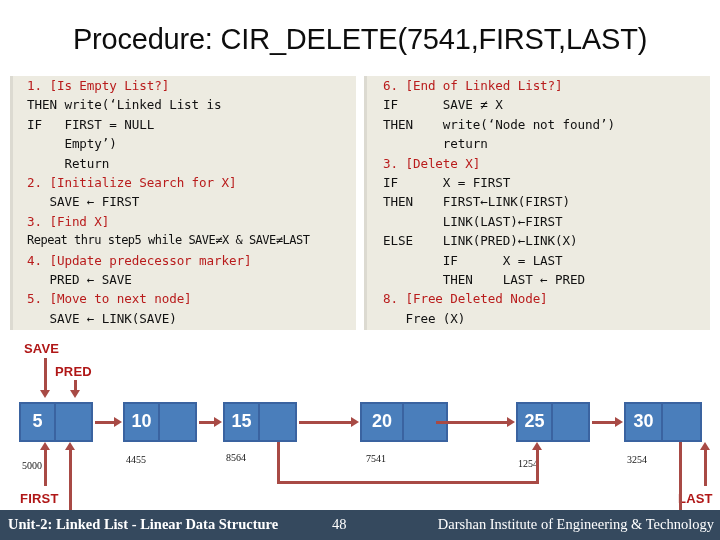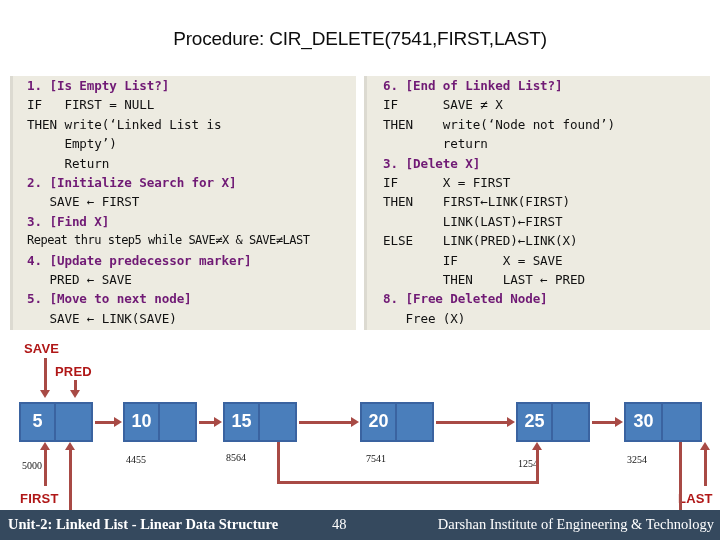--- a/index.html
+++ b/index.html
@@ -8,21 +8,21 @@
     background:#ffffff;
     font-family:"Liberation Sans",sans-serif;
   }
   #slide{position:absolute;inset:0;width:720px;height:540px;}
 
   
   .title{
     position:absolute;left:0;top:22px;width:720px;
     text-align:center;
     font-family:"Liberation Sans",sans-serif;
-    font-size:19px;line-height:34px;
+    font-size:29px;line-height:34px;
     color:#0d0d0d;letter-spacing:-0.2px;
     white-space:nowrap;
   }
 
   
   .panel{
     position:absolute;top:76px;height:254px;
     background:#EDEBE1;
     border-left:3px solid #dcdad1;
     box-sizing:border-box;
@@ -34,21 +34,21 @@
   .codeline{
     font-family:"DejaVu Sans Mono","Liberation Mono",monospace;
     font-size:12.6px;
     line-height:19.4px;
     color:#111111;
     white-space:pre;
     padding-left:14px;
     letter-spacing:-0.1px;
   }
   .panel.right .codeline{padding-left:16px;}
-  .step{color:#701a75;font-weight:bold;}
+  .step{color:#b91c1c;font-weight:normal;}
   .narrow{font-size:12.0px;letter-spacing:-0.5px;}
 
   
   #diagram{position:absolute;left:0;top:330px;width:720px;height:180px;margin-top:6px;}
 
   .node{
     position:absolute;
     height:40px;
     background:#4A7EBB;
     border:2px solid #3A63A0;
@@ -119,22 +119,22 @@
 </style>
 </head>
 <body>
 
 <div id="slide">
 
   <div class="title">Procedure: CIR_DELETE(7541,FIRST,LAST)</div>
 
   <div class="panel left">
     <div class="codeline"><span class="step">1. [Is Empty List?]</span></div>
+    <div class="codeline">THEN write(‘Linked List is</div>
     <div class="codeline">IF   FIRST = NULL</div>
-    <div class="codeline">THEN write(‘Linked List is</div>
     <div class="codeline">     Empty’)</div>
     <div class="codeline">     Return</div>
     <div class="codeline"><span class="step">2. [Initialize Search for X]</span></div>
     <div class="codeline">   SAVE ← FIRST</div>
     <div class="codeline"><span class="step">3. [Find X]</span></div>
     <div class="codeline narrow">Repeat thru step5 while SAVE≠X &amp; SAVE≠LAST</div>
     <div class="codeline"><span class="step">4. [Update predecessor marker]</span></div>
     <div class="codeline">   PRED ← SAVE</div>
     <div class="codeline"><span class="step">5. [Move to next node]</span></div>
     <div class="codeline">   SAVE ← LINK(SAVE)</div>
@@ -143,21 +143,21 @@
   <div class="panel right">
     <div class="codeline"><span class="step">6. [End of Linked List?]</span></div>
     <div class="codeline">IF      SAVE ≠ X</div>
     <div class="codeline">THEN    write(‘Node not found’)</div>
     <div class="codeline">        return</div>
     <div class="codeline"><span class="step">3. [Delete X]</span></div>
     <div class="codeline">IF      X = FIRST</div>
     <div class="codeline">THEN    FIRST←LINK(FIRST)</div>
     <div class="codeline">        LINK(LAST)←FIRST</div>
     <div class="codeline">ELSE    LINK(PRED)←LINK(X)</div>
-    <div class="codeline">        IF      X = SAVE</div>
+    <div class="codeline">        IF      X = LAST</div>
     <div class="codeline">        THEN    LAST ← PRED</div>
     <div class="codeline"><span class="step">8. [Free Deleted Node]</span></div>
     <div class="codeline">   Free (X)</div>
   </div>
 
   <div id="diagram">
 
     <div class="ptr-label" style="left:24px;top:5px;">SAVE</div>
     <div class="ptr-label" style="left:55px;top:28px;">PRED</div>
     <div class="ptr-label" style="left:20px;top:155px;">FIRST</div>
@@ -174,21 +174,21 @@
       <div class="link"></div>
     </div>
     <div class="node" style="left:123px;top:66px;width:74px;">
       <div class="data">10</div>
       <div class="link"></div>
     </div>
     <div class="node" style="left:223px;top:66px;width:74px;">
       <div class="data">15</div>
       <div class="link"></div>
     </div>
-    <div class="node" style="left:360px;top:66px;width:74px;">
+    <div class="node" style="left:360px;top:66px;width:88px;">
       <div class="data">20</div>
       <div class="link"></div>
     </div>
     <div class="node" style="left:516px;top:66px;width:74px;gap:28px;">
       <div class="data">25</div>
       <div class="link"></div>
     </div>
     <div class="node" style="left:624px;top:66px;width:78px;">
       <div class="data">30</div>
       <div class="link"></div>

